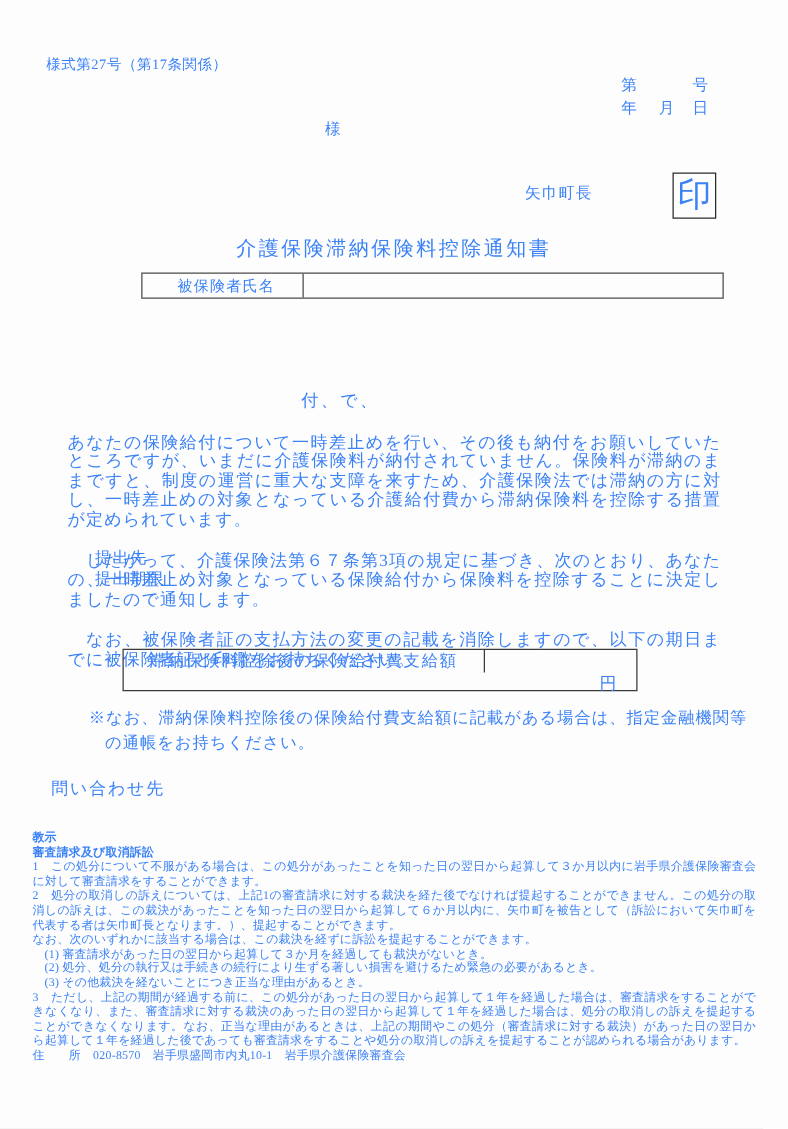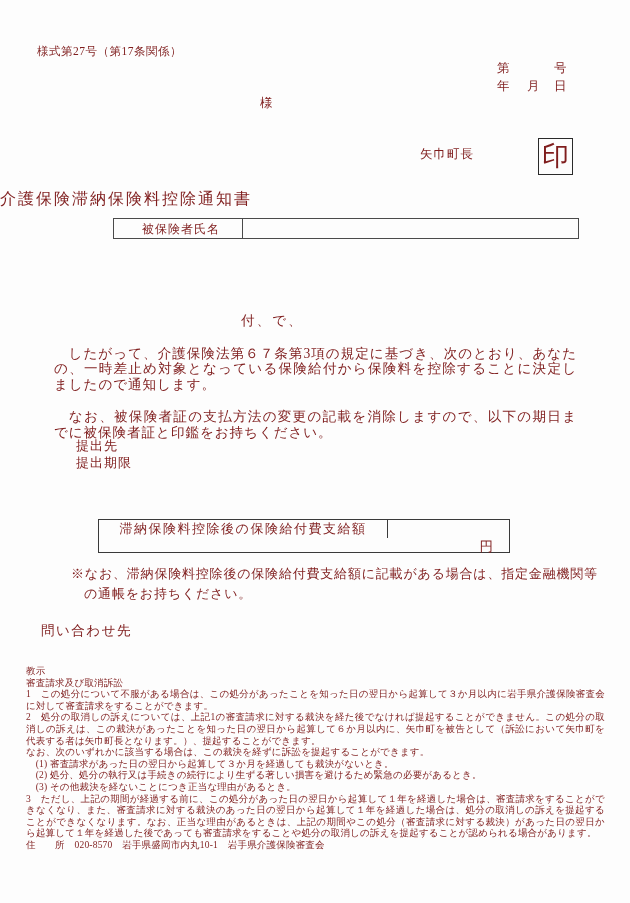--- a/index.html
+++ b/index.html
@@ -1,21 +1,21 @@
 <!DOCTYPE html>
 <html lang="ja"><head>
 <meta charset="utf-8">
 <style>
   html,body { margin:0; padding:0; background:#e8e8e8; }
   .page {
     position:relative;
     width:630px; height:903px;
     margin:0 auto;
     background:#fdfdfd;
-    color:#7f1d1d;
+    color:#3b82f6;
     font-family:"Liberation Serif","DejaVu Serif",serif;
     overflow:hidden;
   }
   .abs { position:absolute; white-space:nowrap; }
 
   .form-number { left:37px; top:44px; font-size:11.5px; letter-spacing:0.5px; }
 
   .docno-dai   { left:497px; top:60px;  font-size:12.5px; }
   .docno-go    { left:554px; top:60px;  font-size:12.5px; }
   .date-year   { left:497px; top:78px;  font-size:12.5px; }
@@ -28,21 +28,21 @@
   .seal-box {
     position:absolute; left:538px; top:138px;
     width:33px; height:35px;
     border:1.5px solid #2a2a2a;
     display:flex; align-items:center; justify-content:center;
   }
   .seal-char { font-size:27px; line-height:1; }
 
   .doc-title {
     position:absolute; left:0; top:189px; width:100%;
-    text-align:left; font-size:16px; letter-spacing:2px;font-family:Liberation Serif, serif;
+    text-align:center; font-size:16px; letter-spacing:2px;font-family:Liberation Serif, serif;
   }
 
   .insured-table {
     position:absolute; left:113px; top:218px; width:444px;
     border:1px solid #4a4a4a;
     padding-left:20px;
   }
   .insured-row { display:flex; height:19px; }
   .insured-row + .insured-row { border-top:1px solid #4a4a4a; }
   .insured-label {
@@ -84,21 +84,21 @@
   .note .l2 { padding-left:13px; }
 
   .contact { left:41px; top:622px; font-size:13.5px; letter-spacing:1.5px; }
 
   .legal {
     position:absolute; left:26px; top:666px; width:579px;
     font-size:9.5px; line-height:11.6px;
     text-align:justify; letter-spacing:0.2px;
   }
   .legal p { margin:0; }
-  .legal .hd { font-weight:normal; }
+  .legal .hd { font-weight:bold; }
 </style>
 </head>
 <body>
 
 <div class="page">
 
   <div class="abs form-number">様式第27号（第17条関係）</div>
 
   <div class="abs docno-dai">第</div>
   <div class="abs docno-go">号</div>
@@ -117,20 +117,21 @@
 
   <div class="insured-table">
     <div class="insured-row">
       <div class="insured-label">被保険者氏名</div>
       <div class="insured-value"></div>
     </div>
   </div>
 
   <div class="body-text">
     <p class="ref-line">付、で、</p>
+    <p>あなたの保険給付について一時差止めを行い、その後も納付をお願いしていたところですが、いまだに介護保険料が納付されていません。保険料が滞納のままですと、制度の運営に重大な支障を来すため、介護保険法では滞納の方に対し、一時差止めの対象となっている介護給付費から滞納保険料を控除する措置が定められています。</p>
     <p>　したがって、介護保険法第６７条第3項の規定に基づき、次のとおり、あなたの、一時差止め対象となっている保険給付から保険料を控除することに決定しましたので通知します。</p>
     <p>　なお、被保険者証の支払方法の変更の記載を消除しますので、以下の期日までに被保険者証と印鑑をお持ちください。</p>
   </div>
 
   <div class="abs submit-to">提出先</div>
   <div class="abs deadline">提出期限</div>
 
   <div class="amount-box">
     <div class="amount-label">滞納保険料控除後の保険給付費支給額</div>
     <div class="amount-value">

